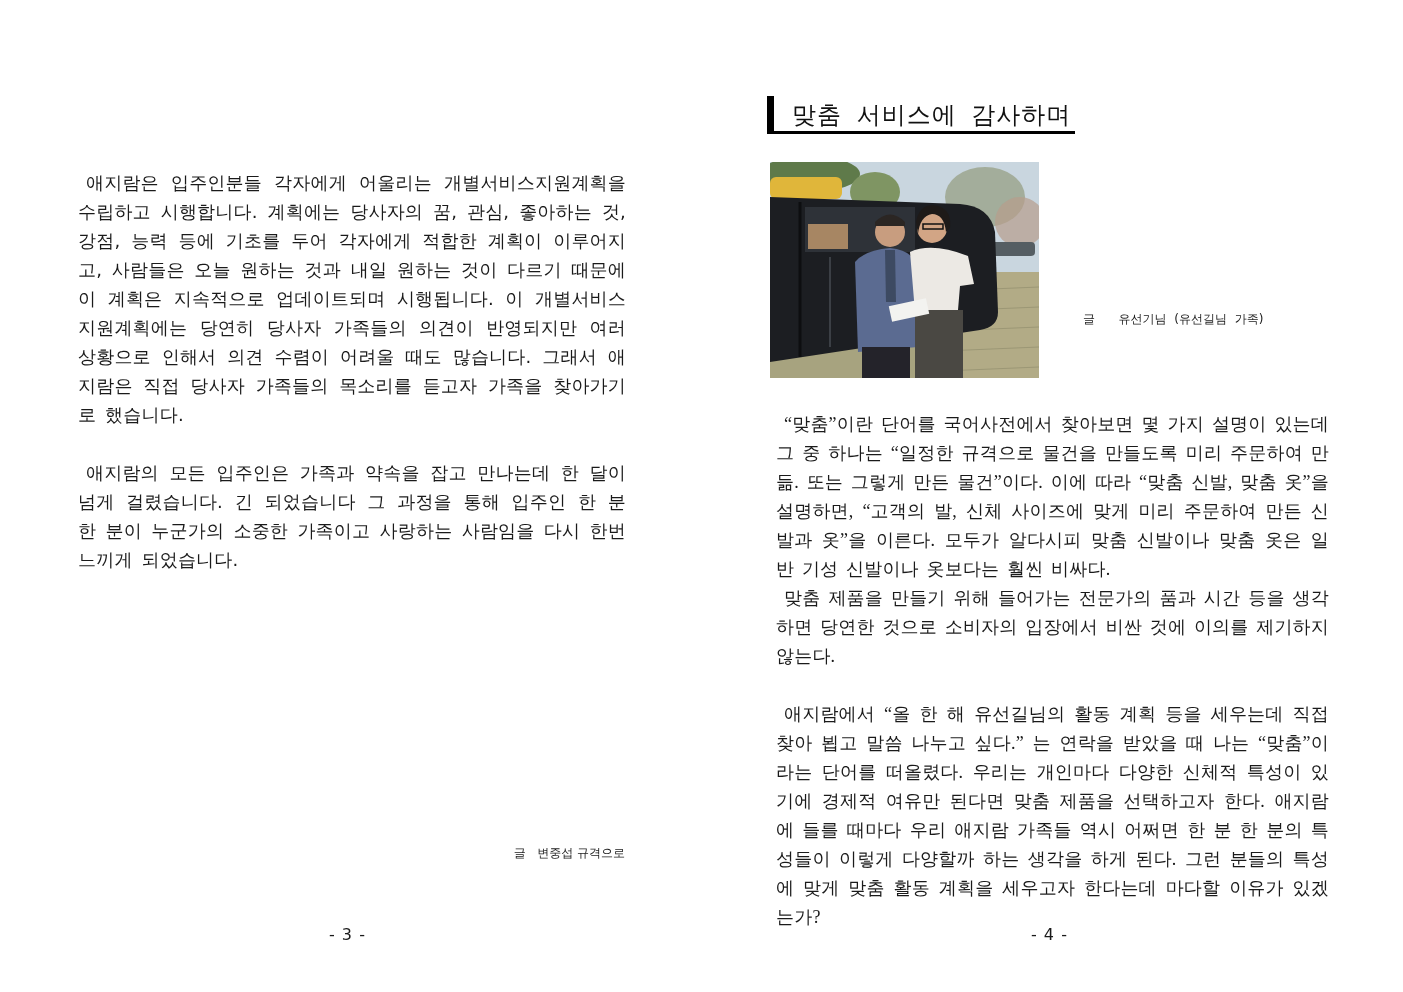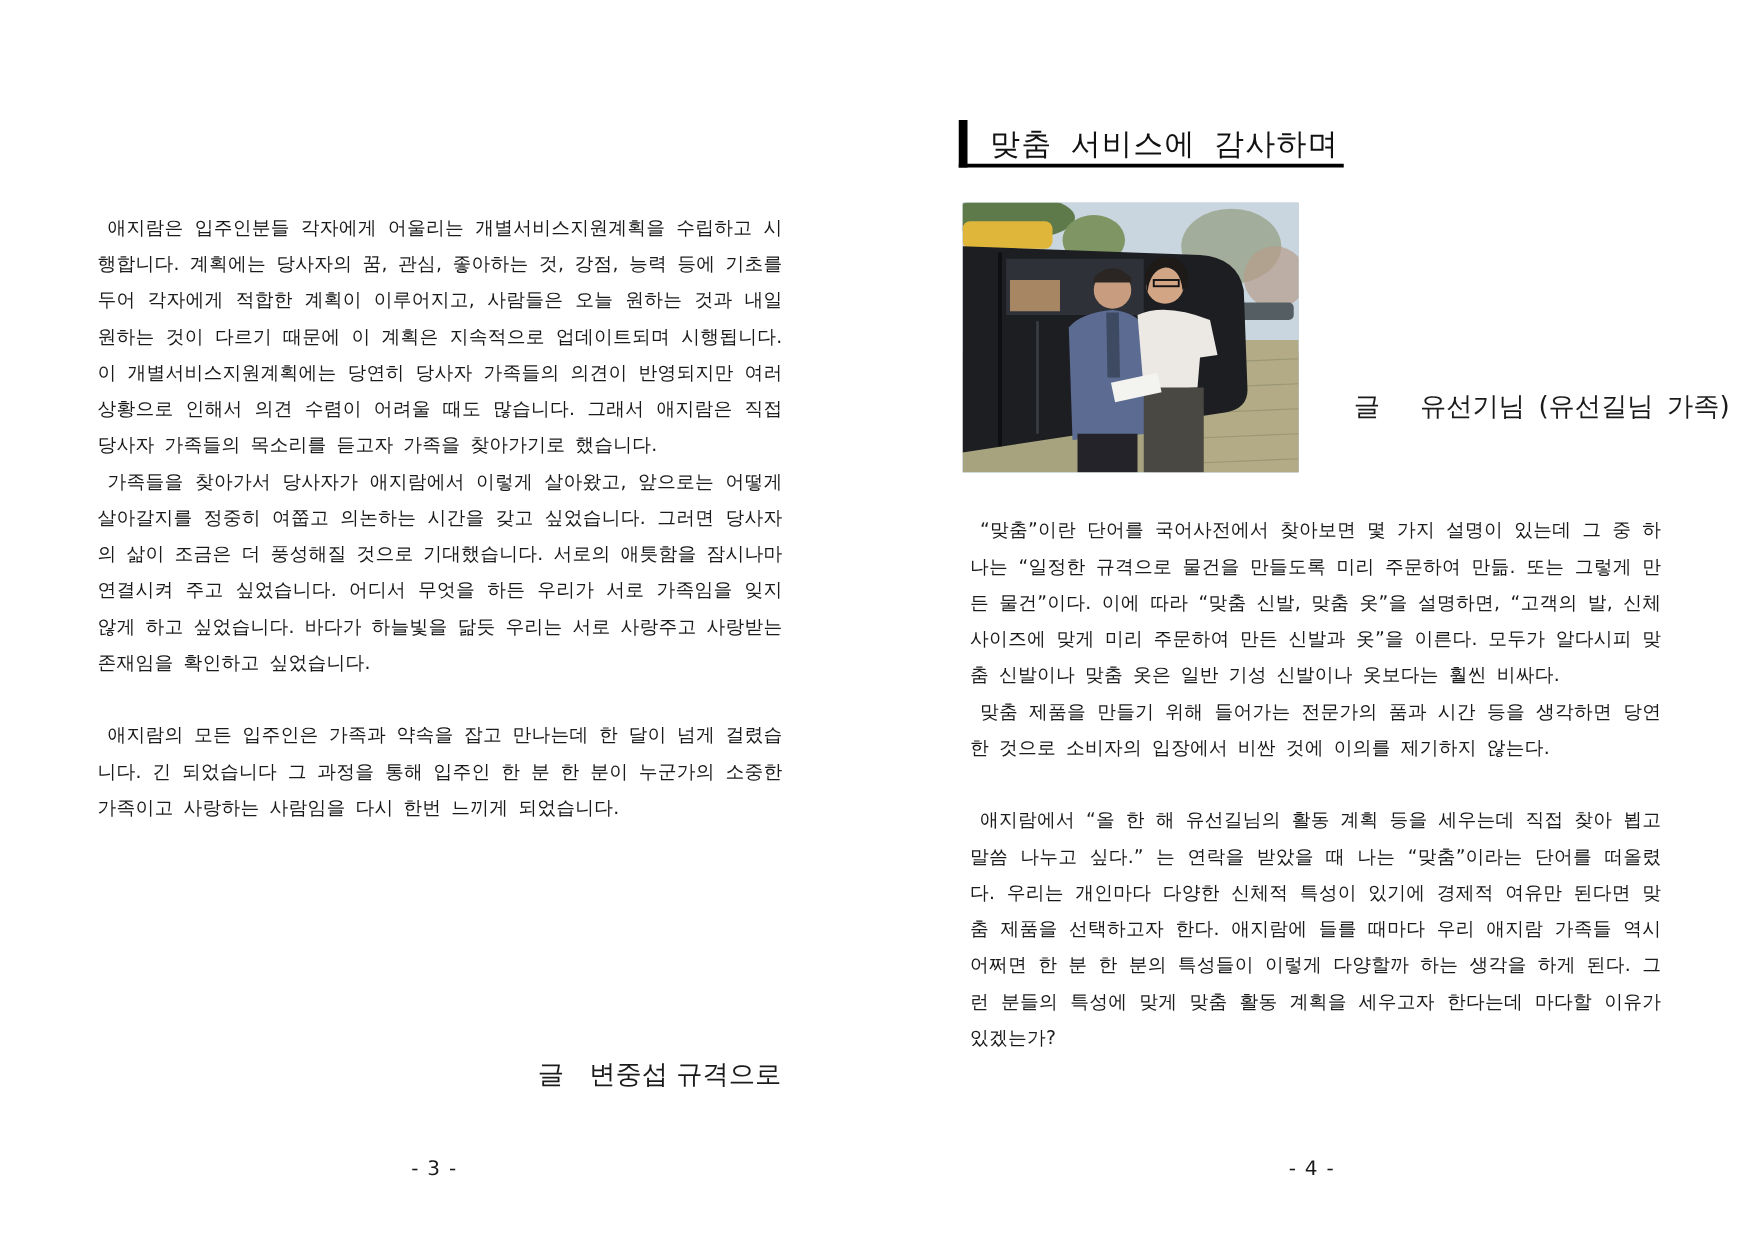--- a/index.html
+++ b/index.html
@@ -18,21 +18,21 @@
     .page {
       position: absolute;
       top: 0;
       height: 940px;
     }
     .page-left { left: 0; width: 701px; }
     .page-right { left: 701px; width: 702px; }
 
     .body-text {
       position: absolute;
-      font-size: 15px;
+      font-size: 18px;
       line-height: 29px;
       text-align: justify;
       text-align-last: left;
       letter-spacing: 0.2px;
       word-spacing: 3px;
     }
     .body-text p {
       margin: 0;
       text-indent: 8px;
     }
@@ -41,21 +41,21 @@
     }
 
     .left-text {
       left: 78px;
       top: 168px;
       width: 548px;
     }
 
     .byline {
       position: absolute;
-      font-size: 21px;
+      font-size: 12px;
       white-space: pre;
     }
     .left-byline {
       right: 76px;
       top: 845px;
     }
     .page-num {
       position: absolute;
       font-size: 16px;
       white-space: pre;
@@ -100,29 +100,29 @@
     .right-byline {
       left: 382px;
       top: 311px;
       word-spacing: 4px;
     }
 
     .right-text {
       left: 75px;
       top: 410px;
       width: 553px;
+      font-family: Liberation Serif, serif;
     }
   </style>
 </head>
 <body>
 
 <div class="page page-left">
   <div class="body-text left-text">
     <p>애지람은 입주인분들 각자에게 어울리는 개별서비스지원계획을 수립하고 시행합니다. 계획에는 당사자의 꿈, 관심, 좋아하는 것, 강점, 능력 등에 기초를 두어 각자에게 적합한 계획이 이루어지고, 사람들은 오늘 원하는 것과 내일 원하는 것이 다르기 때문에 이 계획은 지속적으로 업데이트되며 시행됩니다. 이 개별서비스지원계획에는 당연히 당사자 가족들의 의견이 반영되지만 여러 상황으로 인해서 의견 수렴이 어려울 때도 많습니다. 그래서 애지람은 직접 당사자 가족들의 목소리를 듣고자 가족을 찾아가기로 했습니다.</p>
-    <p>가족들을 찾아가서 당사자가 애지람에서 이렇게 살아왔고, 앞으로는 어떻게 살아갈지를 정중히 여쭙고 의논하는 시간을 갖고 싶었습니다. 그러면 당사자의 삶이 조금은 더 풍성해질 것으로 기대했습니다. 서로의 애틋함을 잠시나마 연결시켜 주고 싶었습니다. 어디서 무엇을 하든 우리가 서로 가족임을 잊지 않게 하고 싶었습니다. 바다가 하늘빛을 닮듯 우리는 서로 사랑주고 사랑받는 존재임을 확인하고 싶었습니다.</p>
     <p class="gap">애지람의 모든 입주인은 가족과 약속을 잡고 만나는데 한 달이 넘게 걸렸습니다. 긴 되었습니다 그 과정을 통해 입주인 한 분 한 분이 누군가의 소중한 가족이고 사랑하는 사람임을 다시 한번 느끼게 되었습니다.</p>
   </div>
   <div class="byline left-byline">글   변중섭 규격으로</div>
   <div class="page-num left-num">- 3 -</div>
 </div>
 
 <div class="page page-right">
   <div class="title-block">
     <div class="title-text">맞춤 서비스에 감사하며</div>
   </div>

